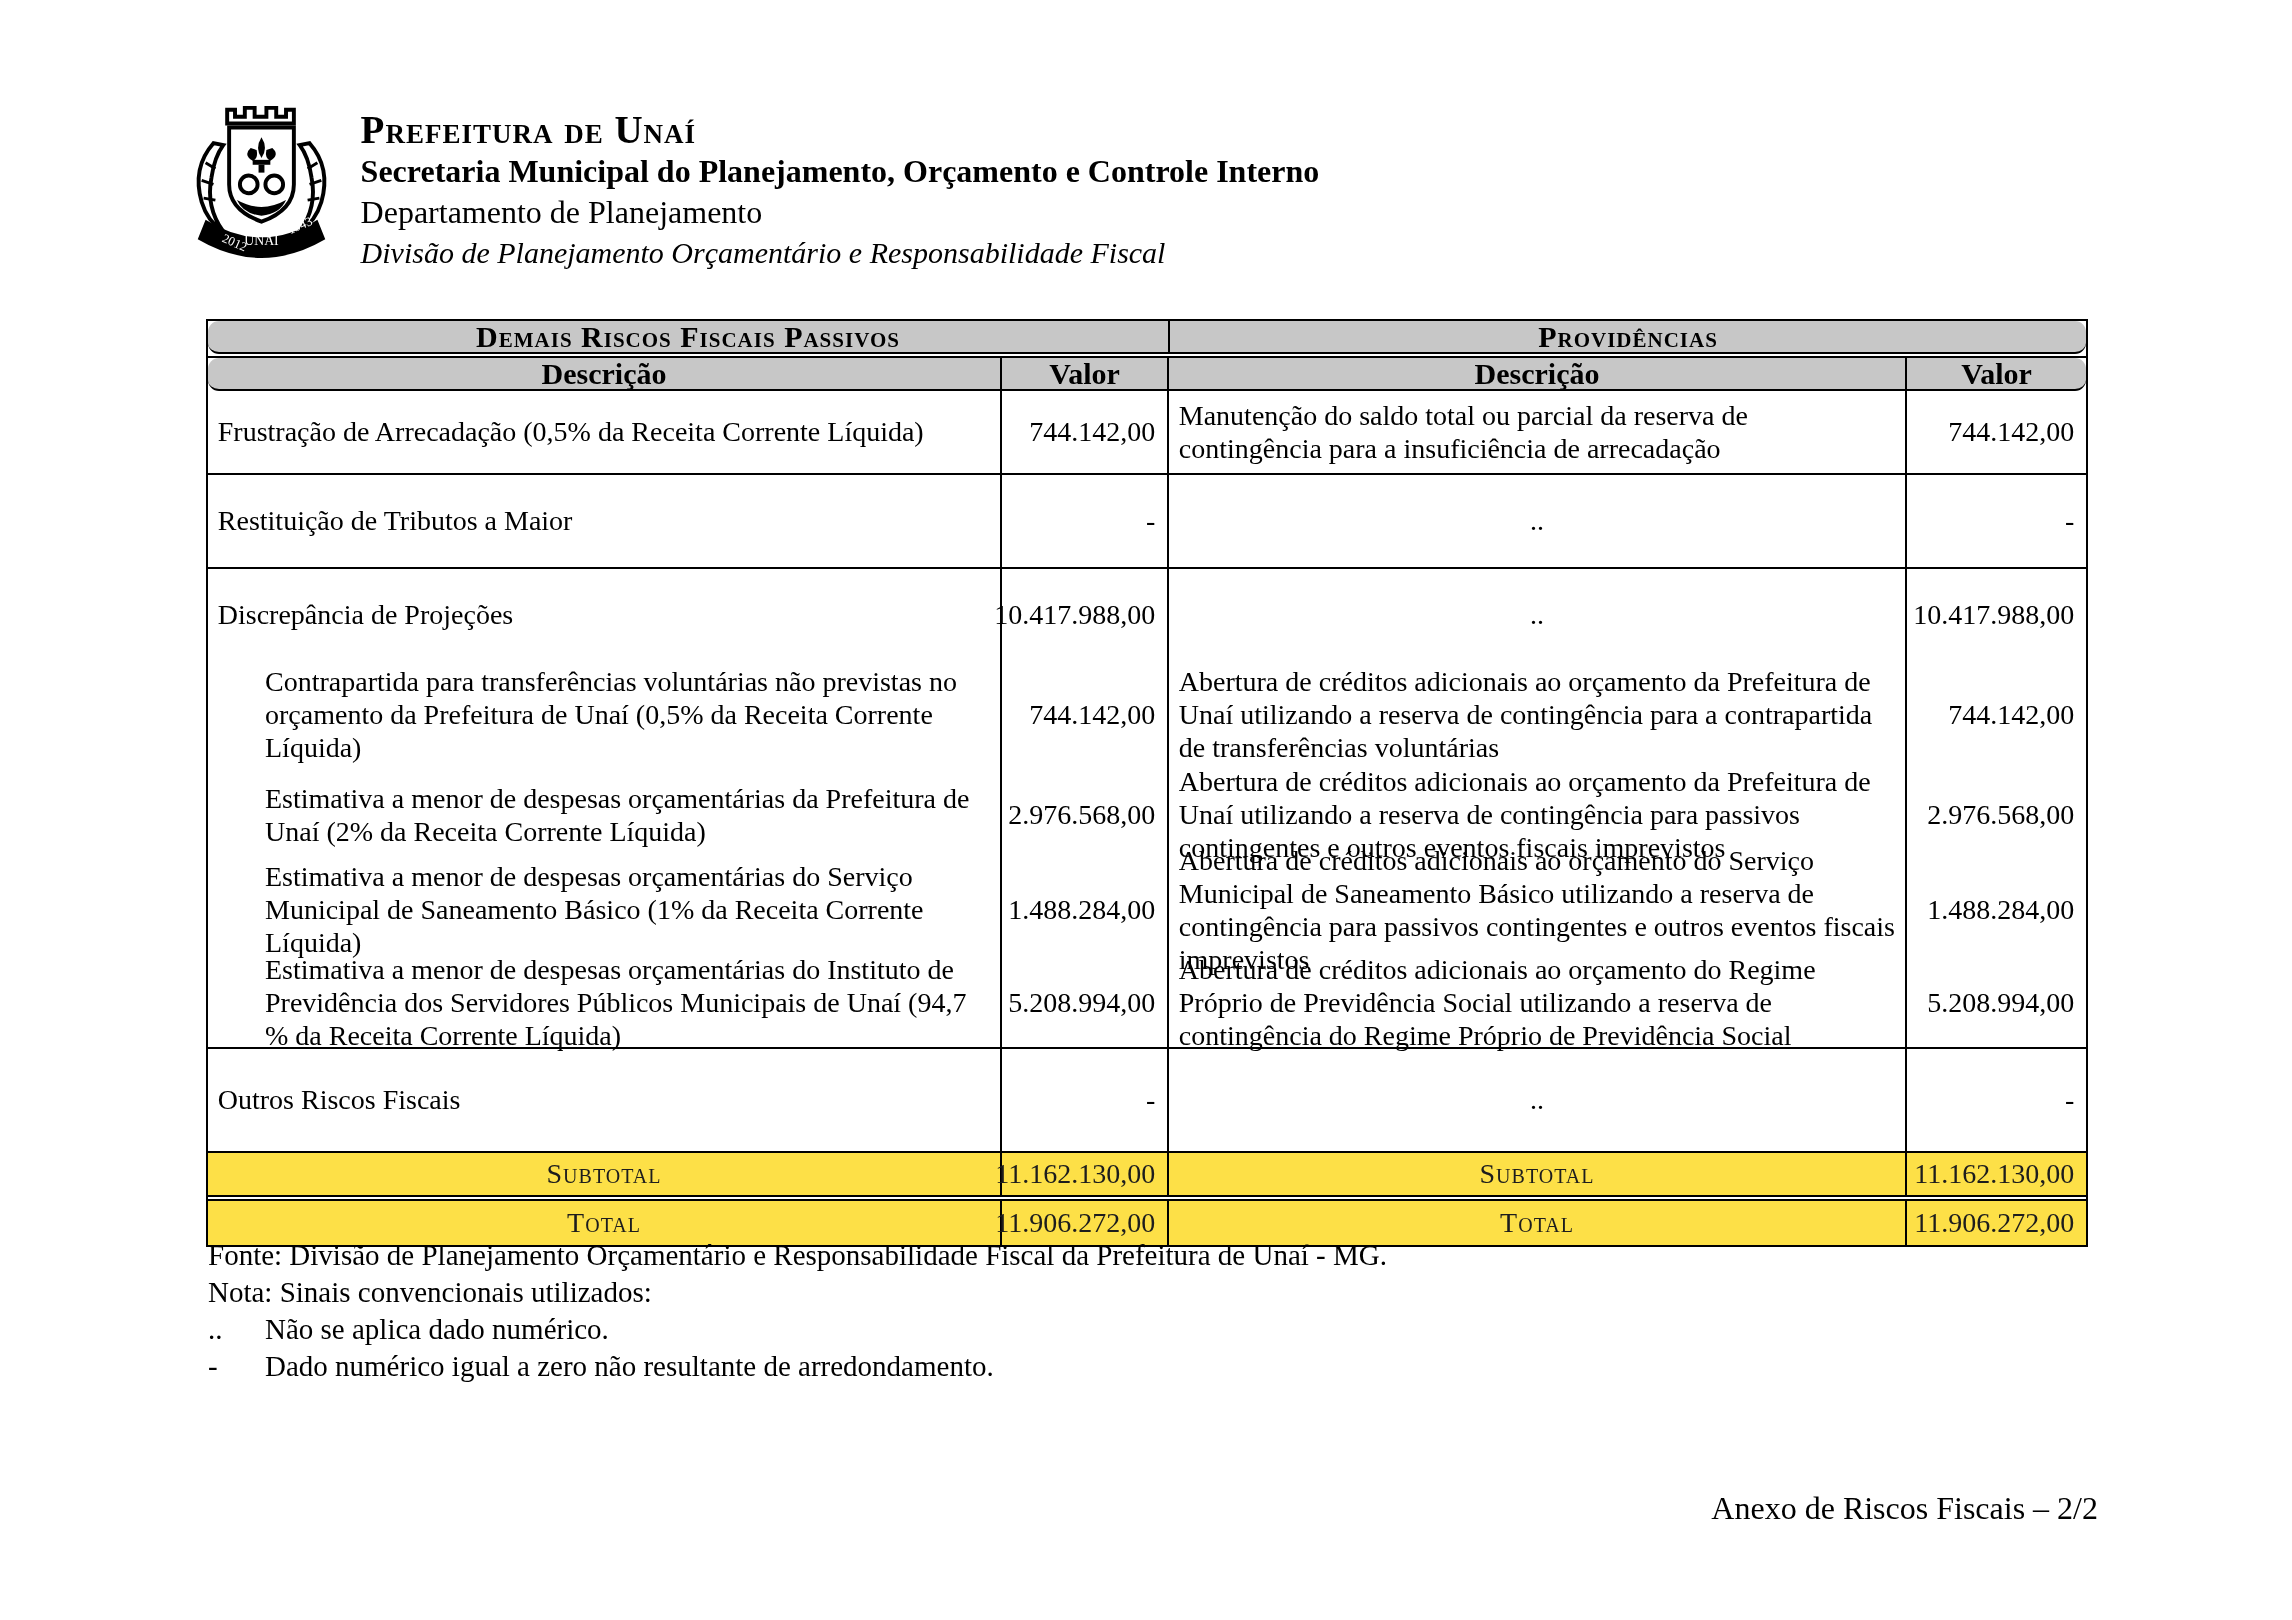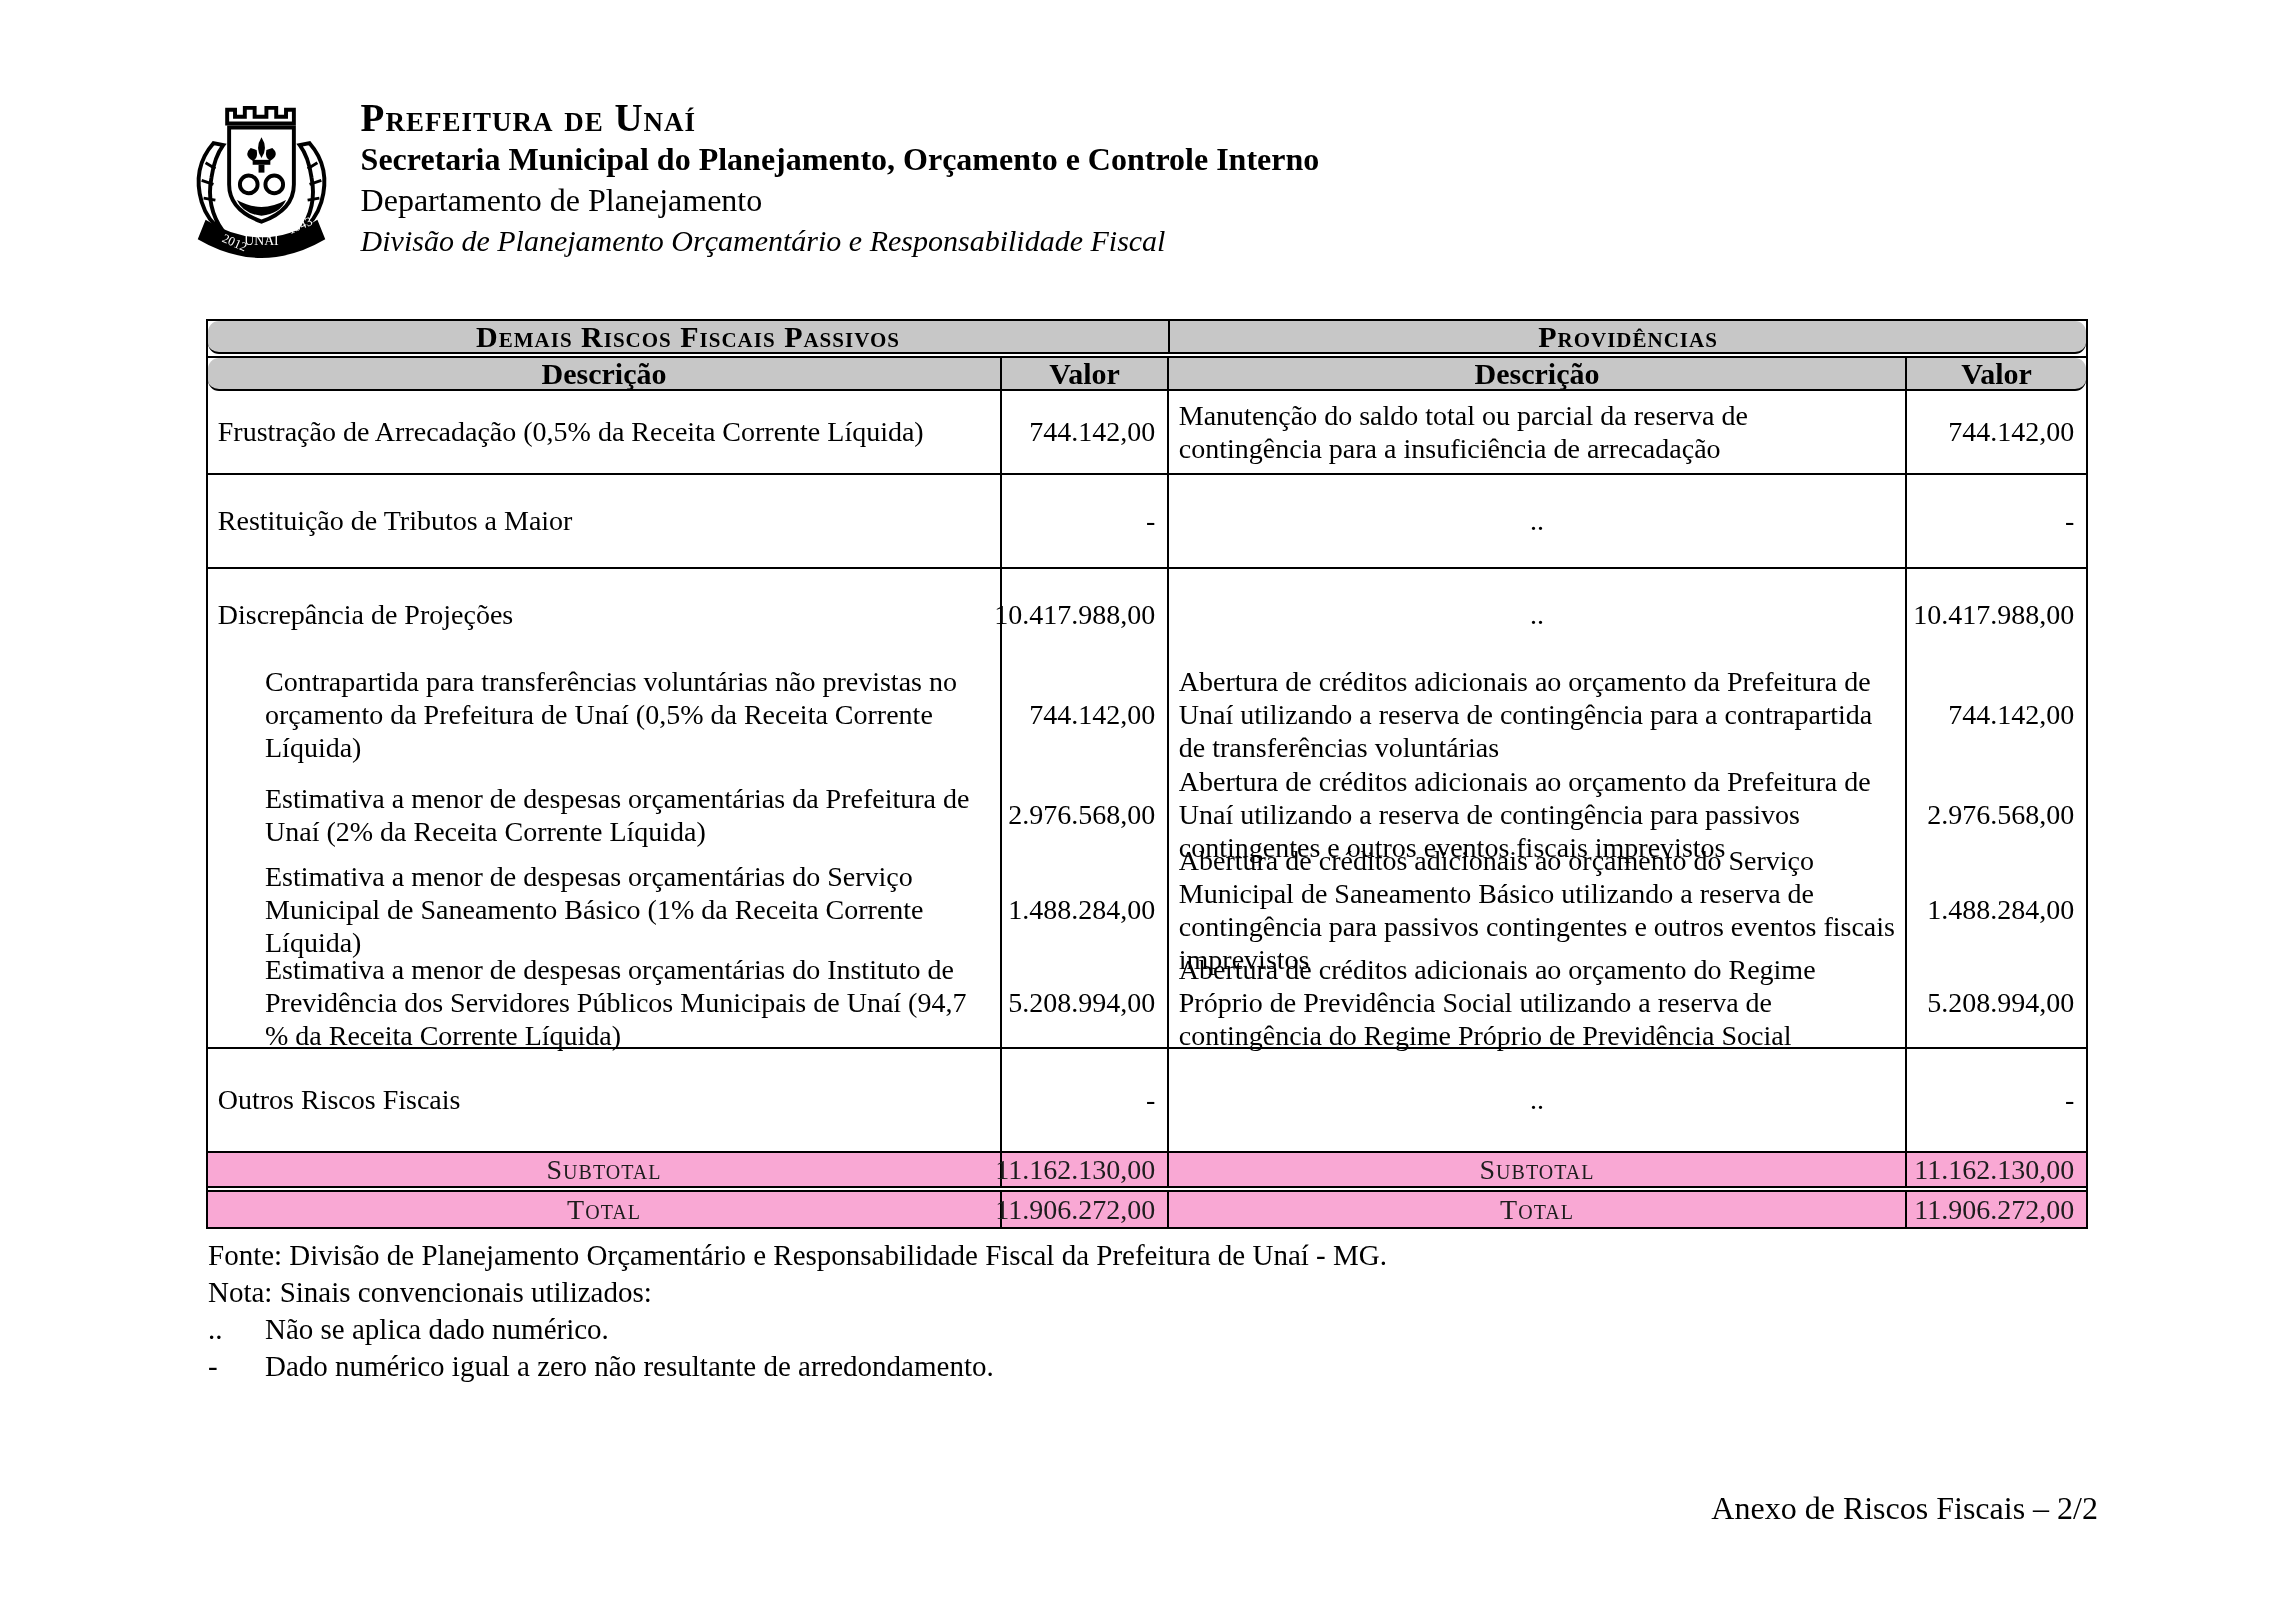--- a/index.html
+++ b/index.html
@@ -8,21 +8,21 @@
     width:2293px;height:1620px;
     background:#ffffff;
     font-family:"Liberation Serif","DejaVu Serif",serif;
     color:#000;
     overflow:hidden;
   }
 
   
   .letterhead{position:absolute;left:184px;top:94px;display:flex;}
   .crest{width:155px;height:169px;flex:0 0 auto;}
-  .head-text{margin-left:21.6px;padding-top:2px;}
+  .head-text{margin-left:21.6px;padding-top:2px;margin-top:12px;}
   .head-title{font-size:39px;font-weight:bold;font-variant:small-caps;letter-spacing:1px;line-height:43px;}
   .head-line2{font-size:32px;font-weight:bold;line-height:41px;}
   .head-line3{font-size:32px;line-height:41px;}
   .head-line4{font-size:30px;font-style:italic;line-height:39px;}
 
   
   .doc-table{
     position:absolute;left:206px;top:319px;width:1882px;
     border:2px solid #000;box-sizing:border-box;
     font-size:28px;line-height:33px;
@@ -48,21 +48,21 @@
   .val{justify-content:flex-end;padding:5.9px 11.8px 5.9px 5.9px;text-align:right;}
   .rule-below{border-bottom:2px solid #000;}
   .h-r1{height:84px;}
   .h-r2{height:94px;}
   .h-r3{height:92px;}
   .h-r4{height:108px;}
   .h-r5{height:92px;}
   .h-r6{height:98px;}
   .h-r7{height:90px;}
   .h-r8{height:104px;}
-  .sum-row{background:#f9a8d4;height:35px;color:#1d1d1d;}
+  .sum-row{background:#fde047;height:44px;color:#1d1d1d;}
   .sum-row .label{justify-content:center;font-variant:small-caps;letter-spacing:1px;}
   .sum-spacer{height:3.9px;background:#fff;border-bottom:2px solid #000;}
   .subtotal-row{border-bottom:2px solid #000;}
 
   
   .footnotes{position:absolute;left:208px;top:1237px;font-size:29px;line-height:37px;}
   .sign-line{display:flex;}
   .sign-symbol{display:inline-block;width:57px;flex:0 0 auto;}
   .page-label{position:absolute;right:195px;top:1490px;font-size:32px;}
 </style>

